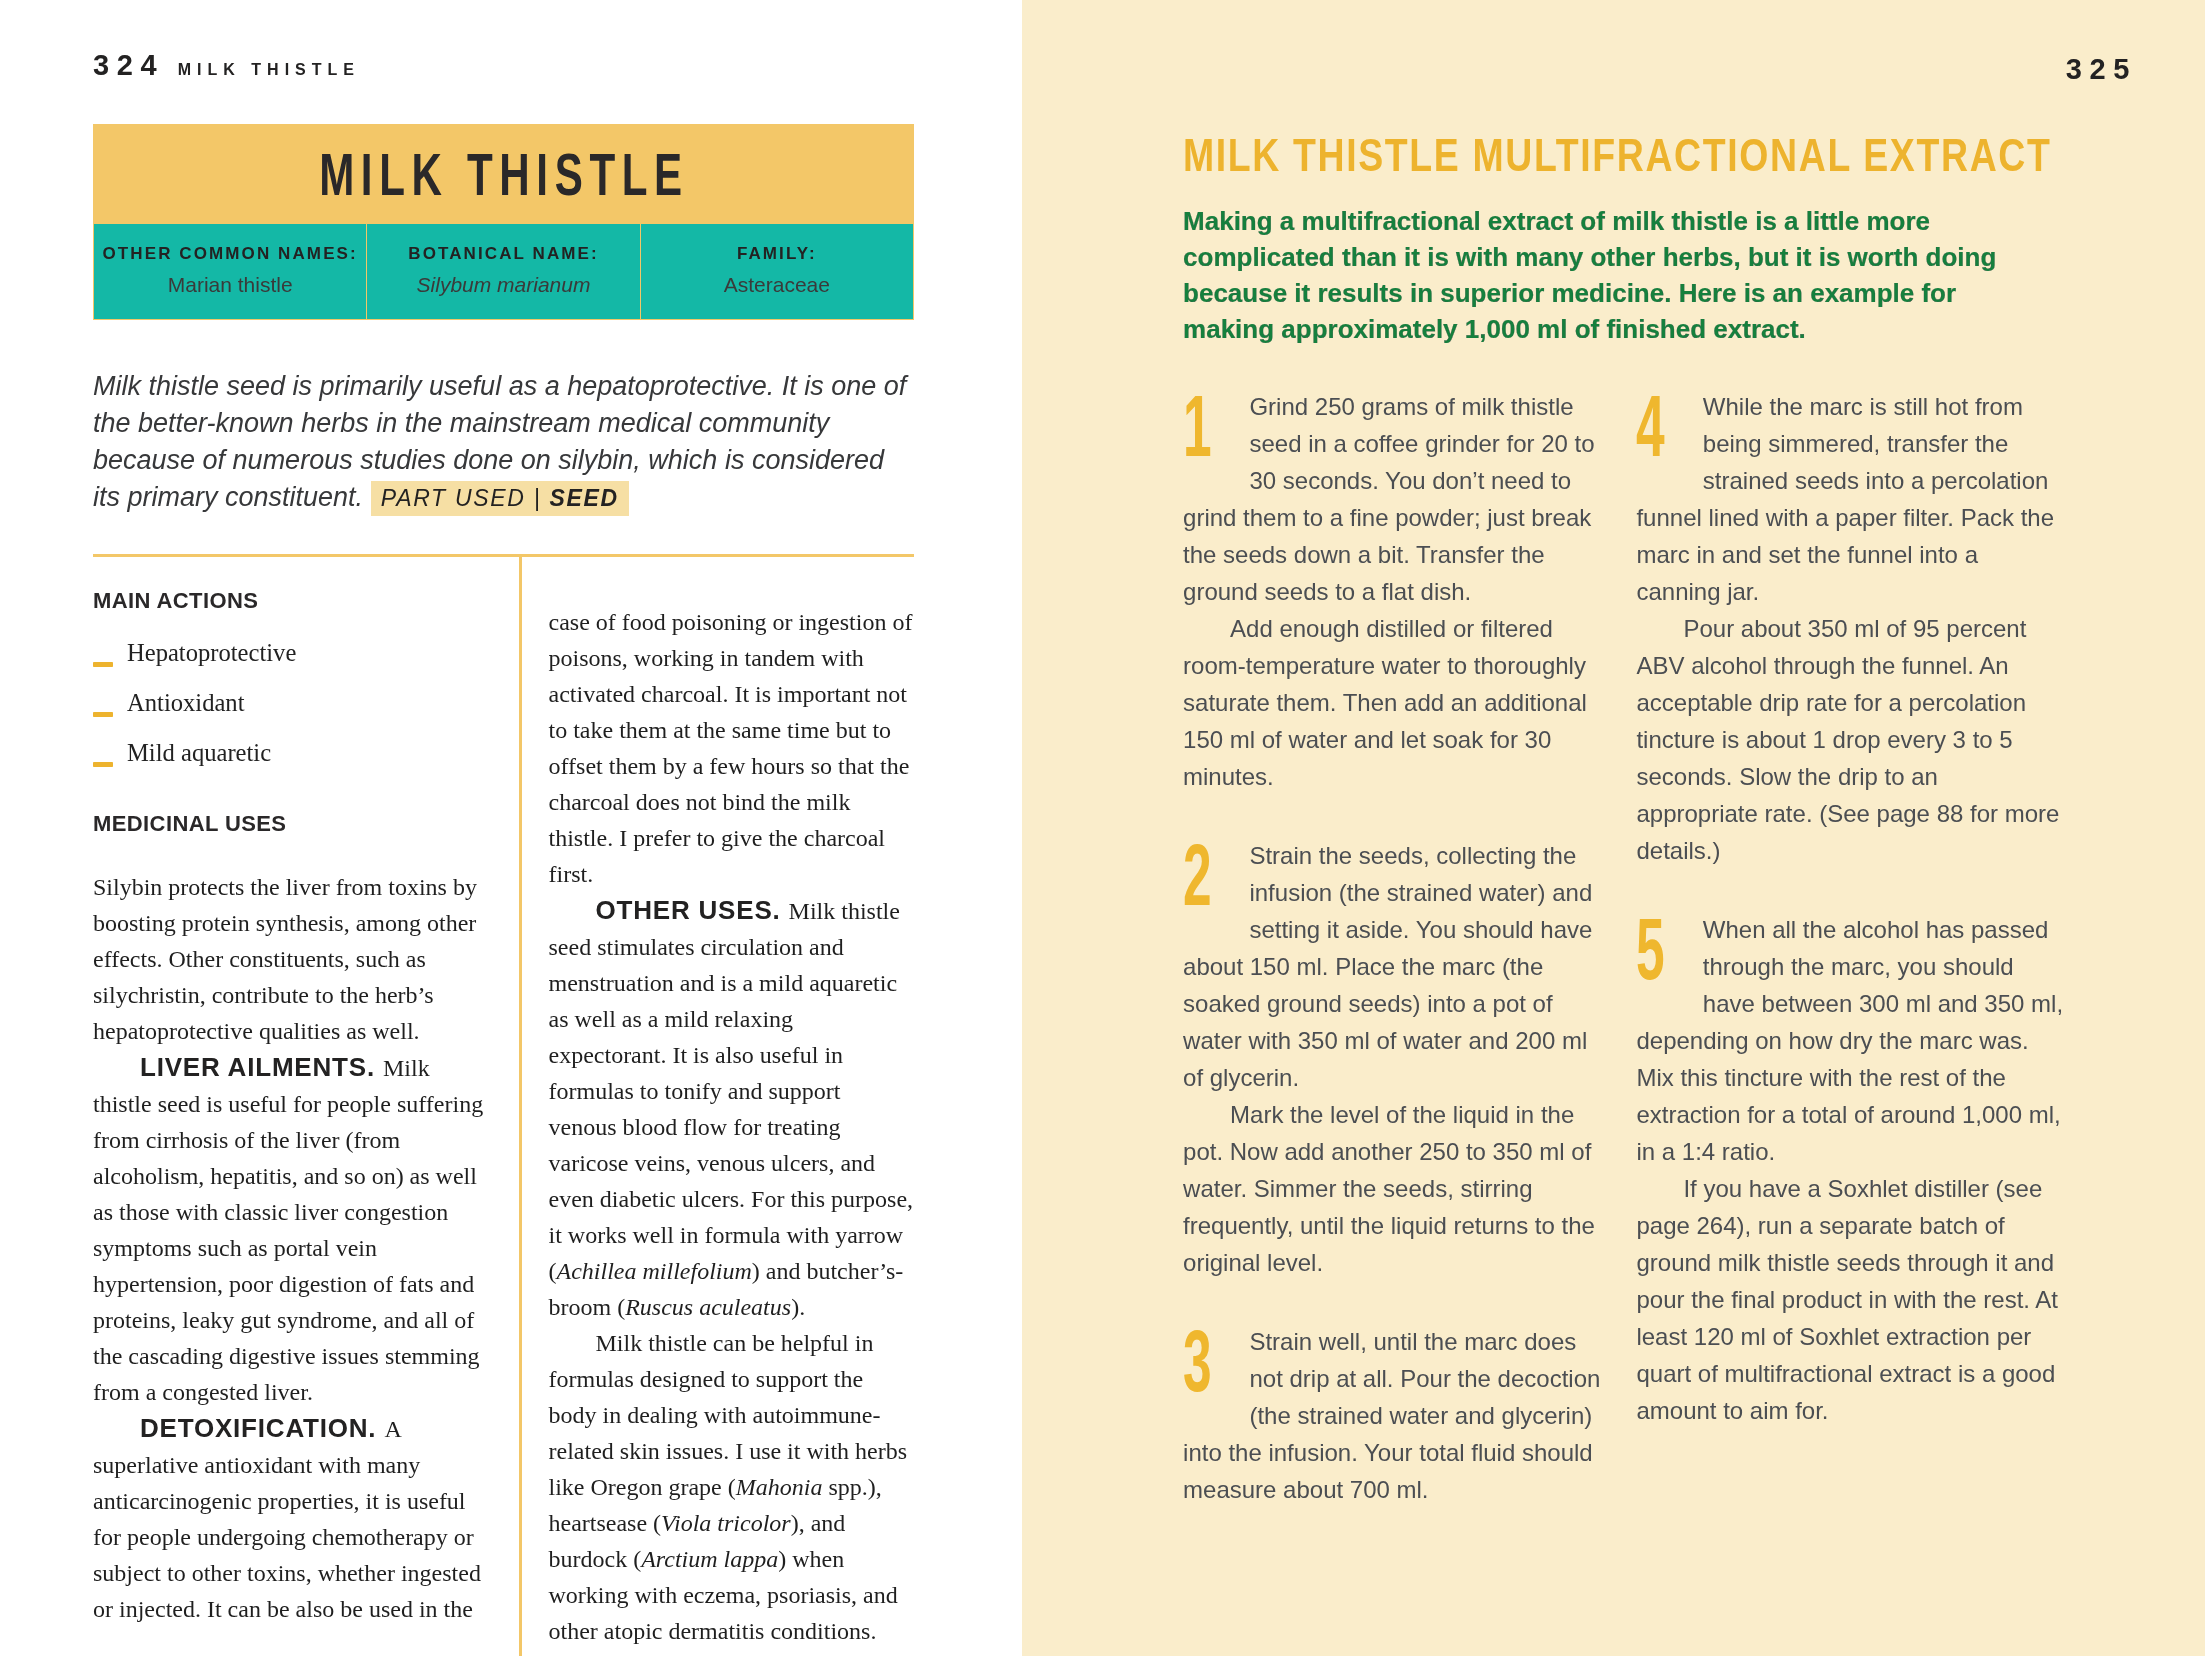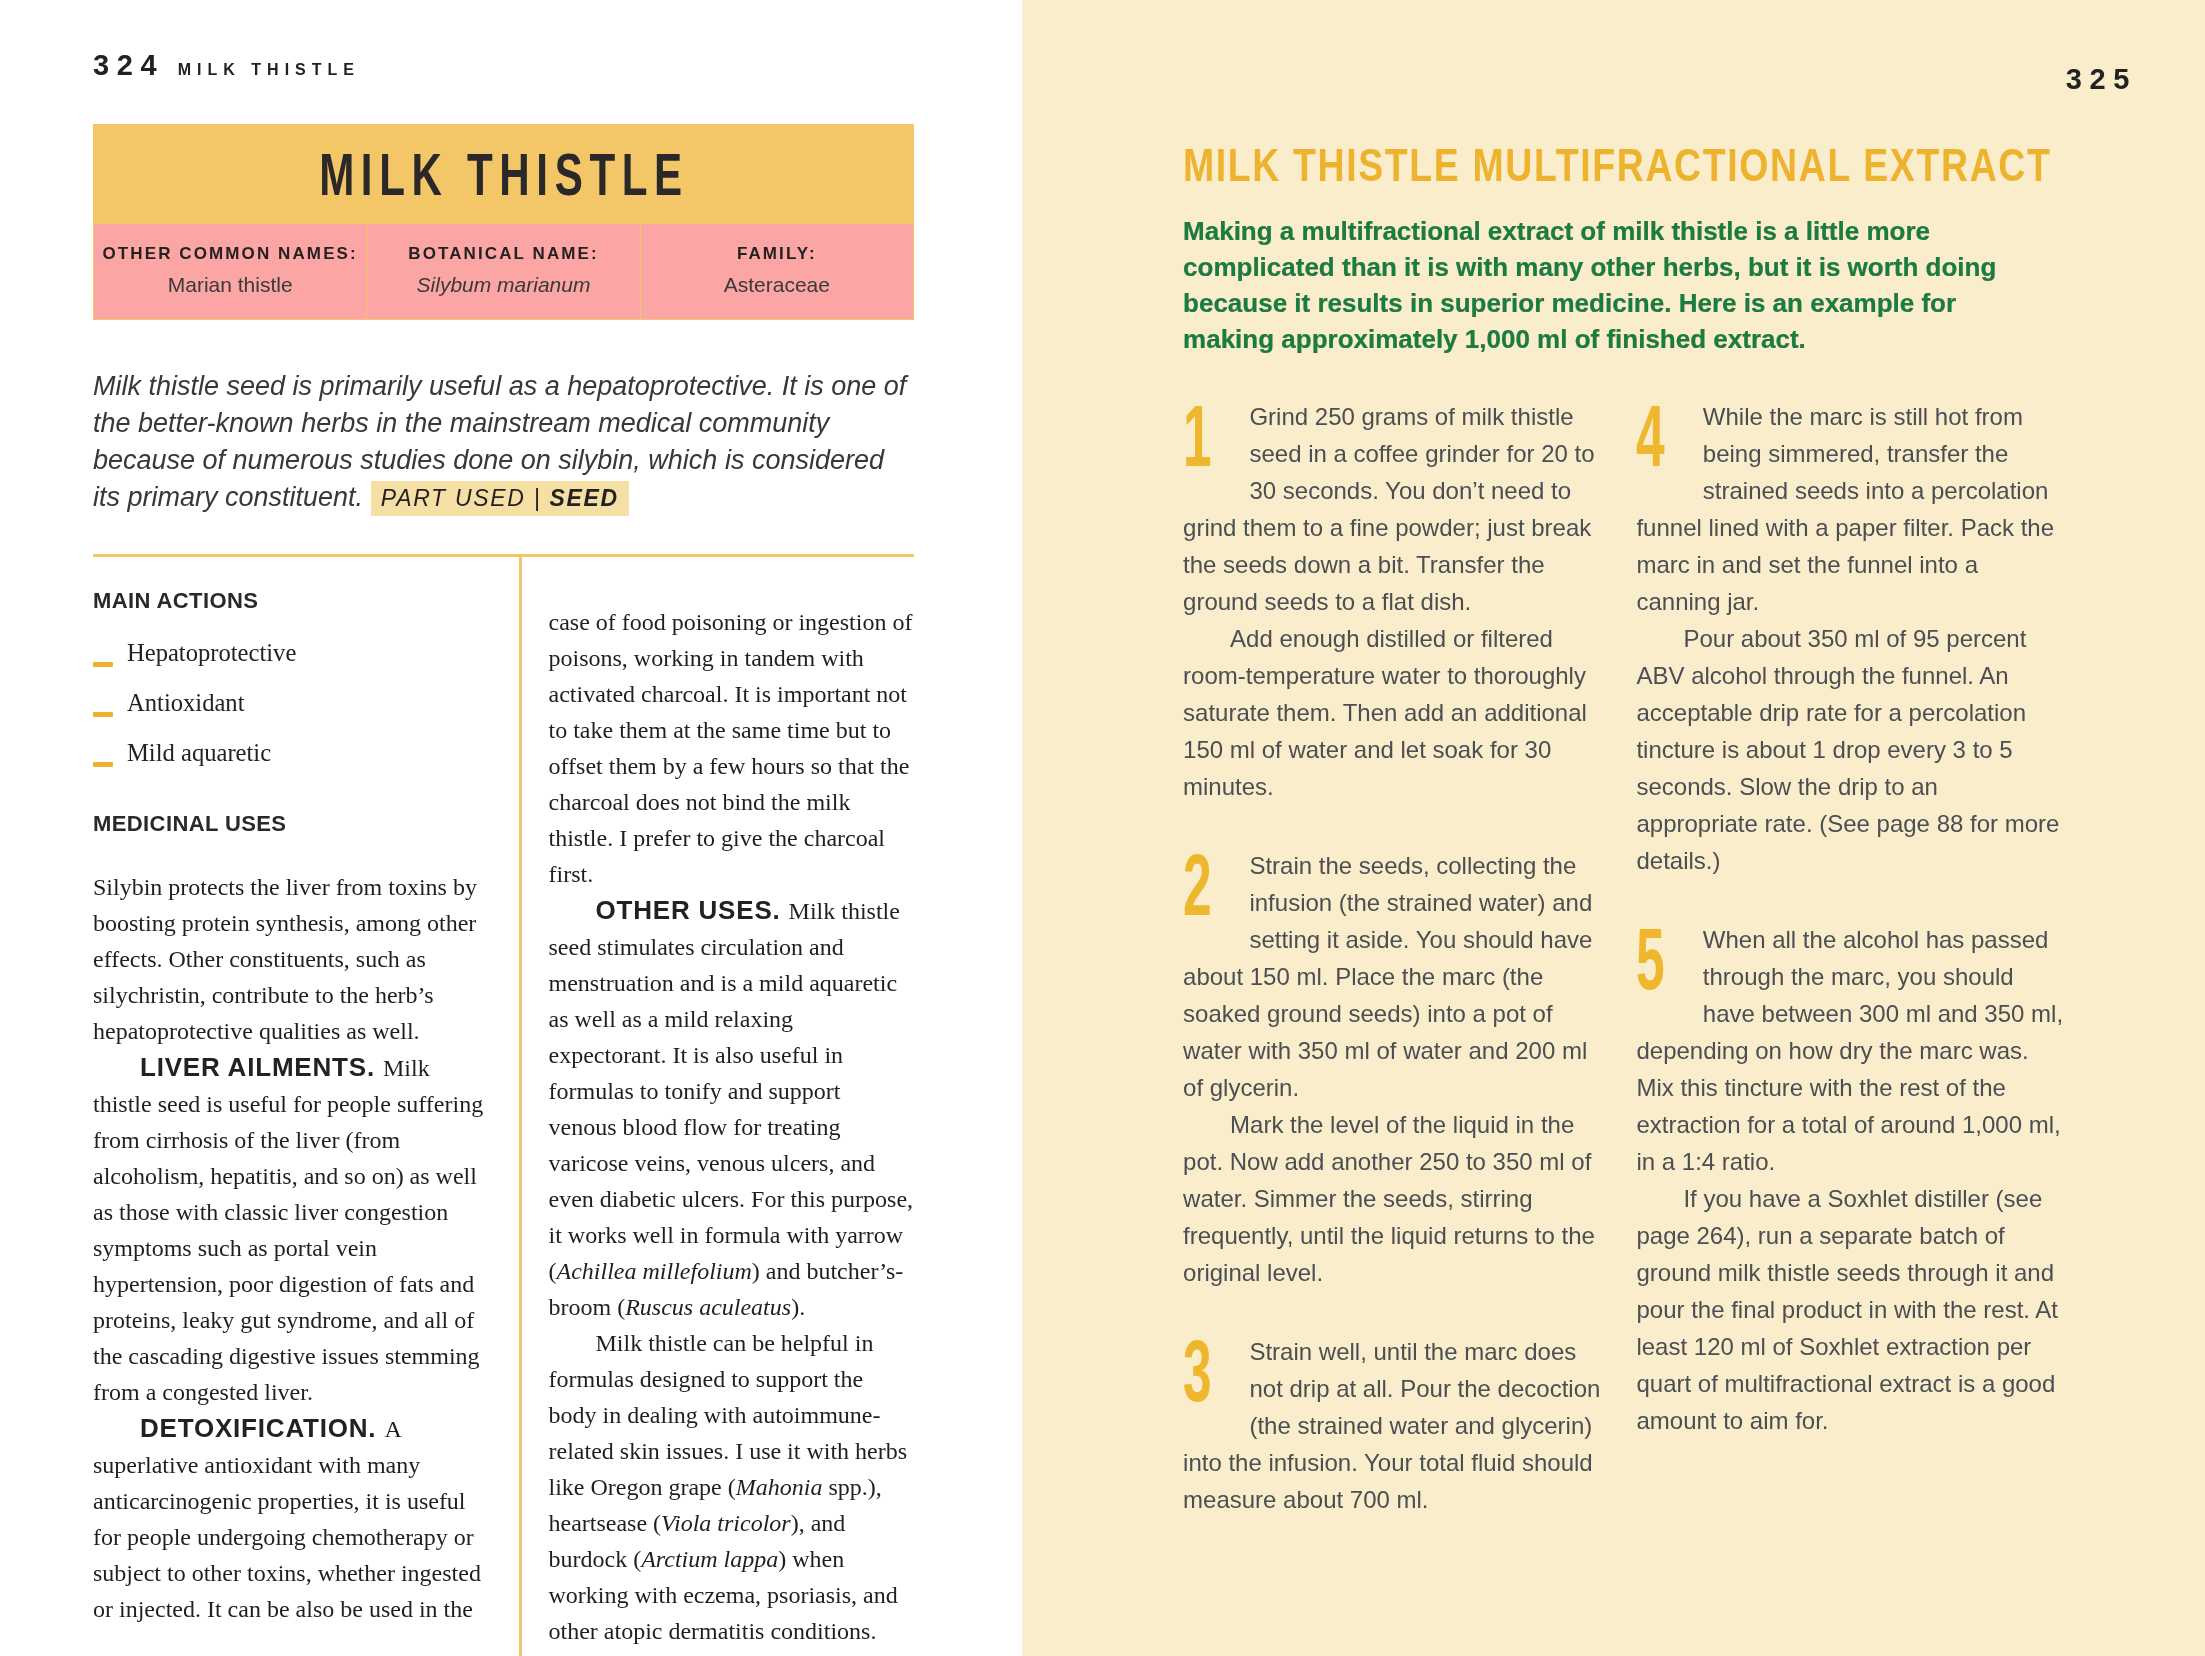--- a/index.html
+++ b/index.html
@@ -5,37 +5,37 @@
   html,body{margin:0;padding:0;}
   body{
     width:2205px;height:1656px;
     font-family:"Liberation Sans",sans-serif;
     background:#ffffff;overflow:hidden;
     -webkit-font-smoothing:antialiased;
   }
   .spread{display:flex;width:2205px;height:1656px;}
   .page{box-sizing:border-box;position:relative;}
   .page-left{width:1103px;background:#ffffff;padding:0 108px 0 93px;}
-  .page-right{width:1277px;background:#FAEDCB;padding:14px 68px 0 161px;}
+  .page-right{width:1277px;background:#FAEDCB;padding:4px 68px 0 161px;}
 
   
   .pl-header{padding-top:49px;display:flex;align-items:baseline;}
   .folio{font-weight:bold;font-size:29px;letter-spacing:7.6px;color:#232222;}
   .runhead{font-weight:bold;font-size:16px;letter-spacing:6px;color:#232222;margin-left:13.6px;}
 
   .banner{
     margin-top:42px;height:99px;background:#F3C768;
     display:flex;align-items:center;justify-content:center;
   }
   .banner-title{
     margin:0;font-size:54px;font-weight:bold;color:#2A2829;
     letter-spacing:8.5px;white-space:nowrap;
     transform:scale(0.78,1.08);
   }
-  .info-table{display:flex;border:1.7px solid #F3C768;background:#fca5a5;}
+  .info-table{display:flex;border:1.7px solid #F3C768;background:#14b8a6;}
   .info-cell{
     flex:1;border-right:1.7px solid #F3C768;text-align:center;
     padding:20.4px 6.8px 22px 6.8px;
   }
   .info-cell:last-child{border-right:none;}
   .cell-label{
     font-weight:bold;font-size:17px;letter-spacing:2.1px;color:#232222;
     margin-bottom:8.5px;white-space:nowrap;
   }
   .cell-value{font-size:21px;color:#3a3a3a;}

